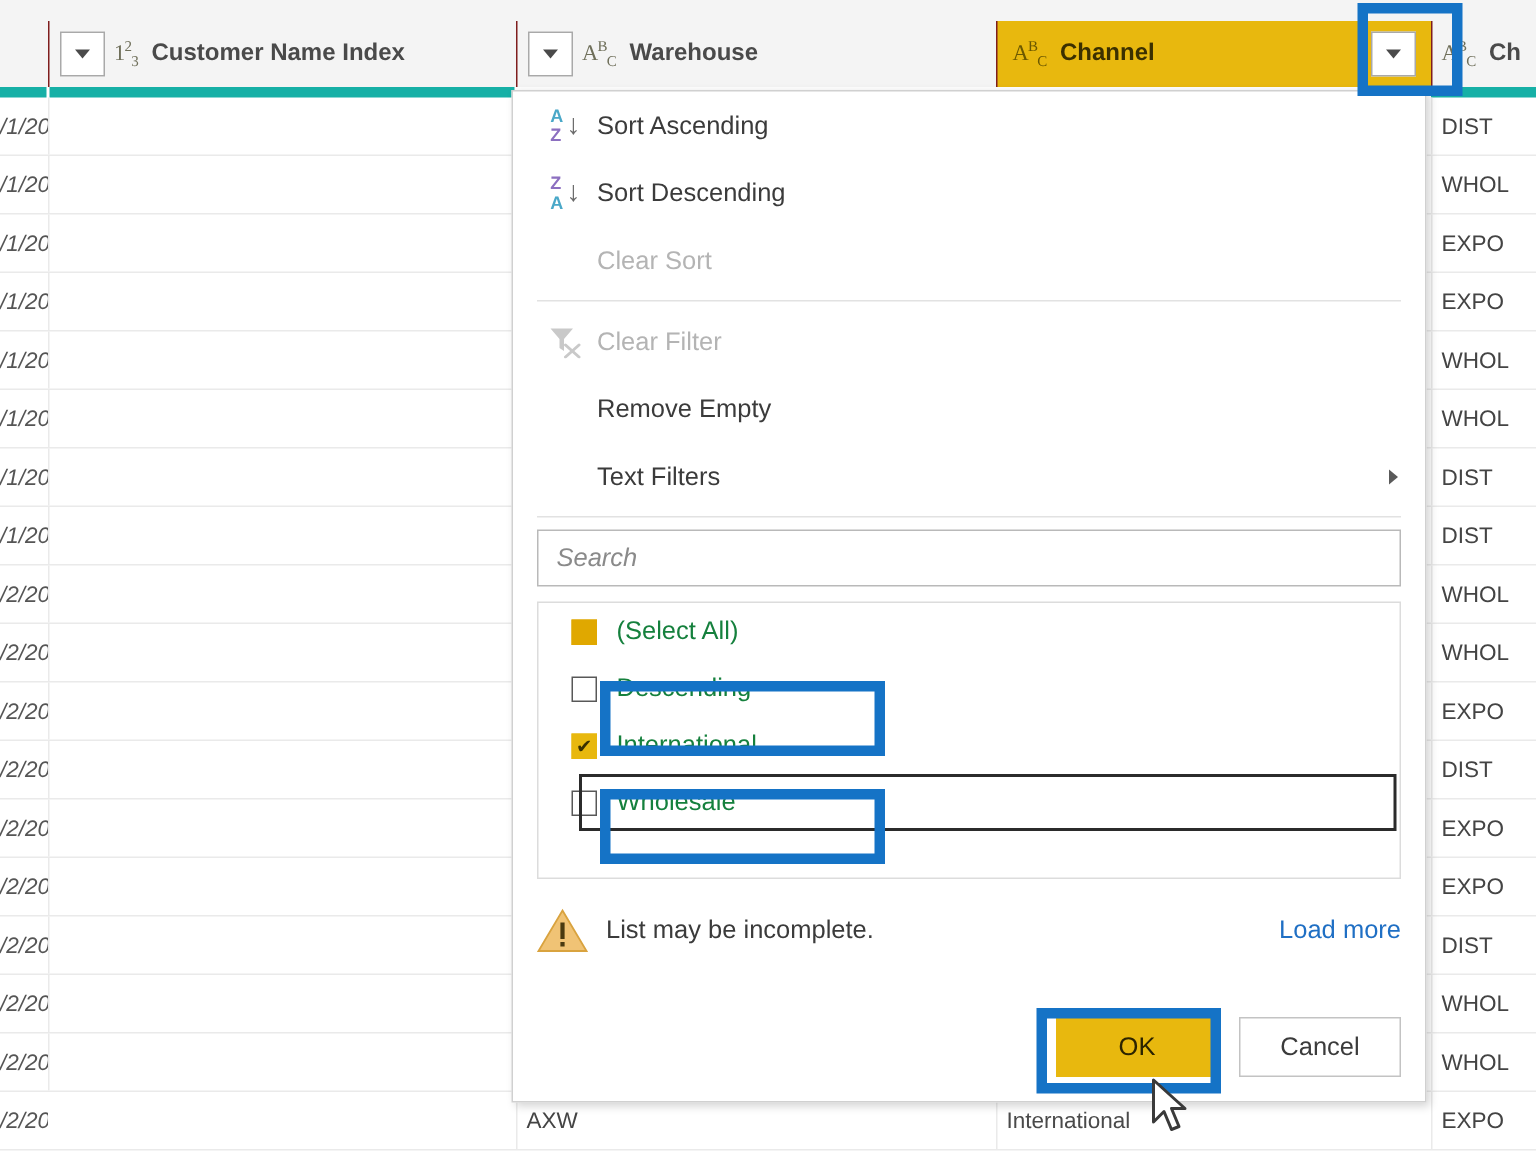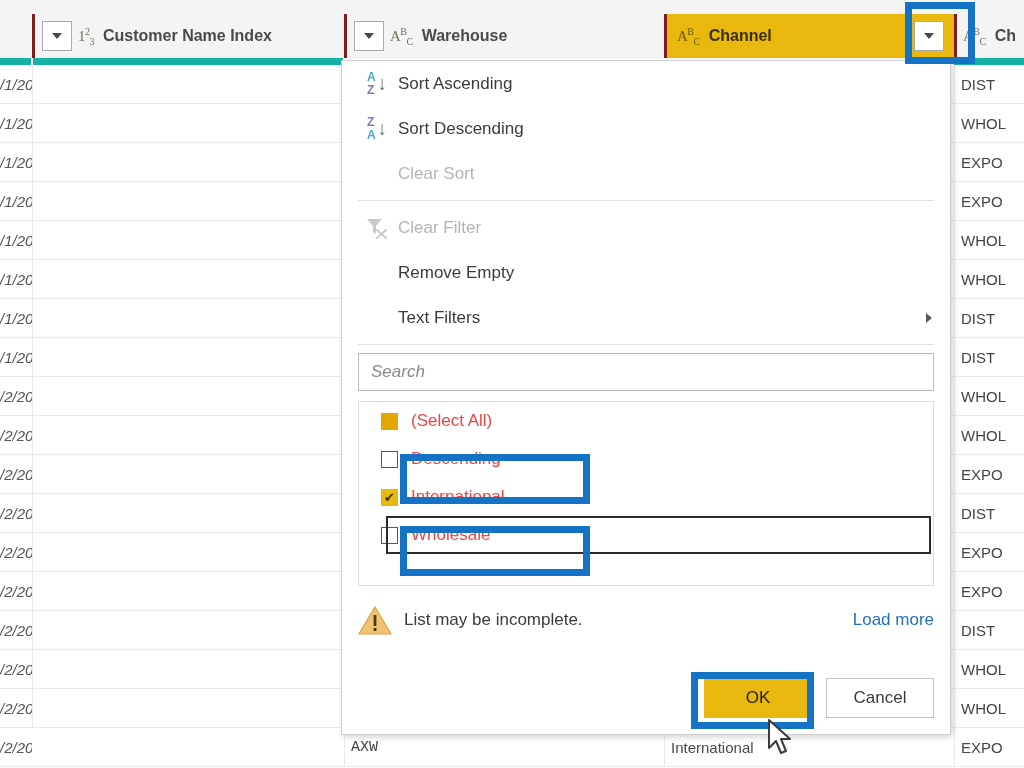--- a/index.html
+++ b/index.html
@@ -35,21 +35,21 @@
     box-sizing: border-box;
   }
   .header-cell {
     position: absolute;
     top: 14px;
     height: 44px;
     box-sizing: border-box;
     display: flex;
     align-items: center;
     background: #f4f4f4;
-    border-left: 3px solid #7f1d1d;
+    border-left: 1px solid #7f1d1d;
   }
   .header-cell.hl { background: #e8b80e; }
   .hdr-drop {
     width: 28px;
     height: 28px;
     margin-left: 7px;
     margin-right: 6px;
     background: #ffffff;
     border: 1px solid #a9a9a9;
     display: flex;
@@ -221,21 +221,21 @@
     box-sizing: border-box;
     background: #ffffff;
     position: relative;
   }
   .list-item {
     height: 38px;
     display: flex;
     align-items: center;
     padding-left: 22px;
     font-size: 17px;
-    color: #ef4444;
+    color: #15803d;
   }
   .chk {
     width: 17px; height: 17px;
     border: 1px solid #585858;
     background: #ffffff;
     margin-right: 13px;
     flex: none;
     display: flex;
     align-items: center;
     justify-content: center;
@@ -498,21 +498,21 @@
         </div>
         <div class="row" style="top: 689px;">
           <div class="cell date" style="left: 0px; width: 32px;">/2/2014</div>
           <div class="cell num" style="left: 32px; width: 312px;"></div>
           <div class="cell " style="left: 344px; width: 320px;"></div>
           <div class="cell chan" style="left: 664px; width: 290px;"></div>
           <div class="cell " style="left: 954px; width: 110px;">WHOL</div>
         </div>
         <div class="row" style="top: 728px;">
           <div class="cell date" style="left: 0px; width: 32px;">/2/2014</div>
-          <div class="cell " style="left: 344px; width: 320px; font-family: Liberation Mono, monospace;">AXW</div>
+          <div class="cell " style="left: 344px; width: 320px;">AXW</div>
           <div class="cell chan" style="left: 664px; width: 290px;">International</div>
           <div class="cell " style="left: 954px; width: 110px;">EXPO</div>
         </div>
       </div>
   </div>
 
   <div id="filter-menu">
 
     <div class="menu-item">
       <span class="mi-icon">

